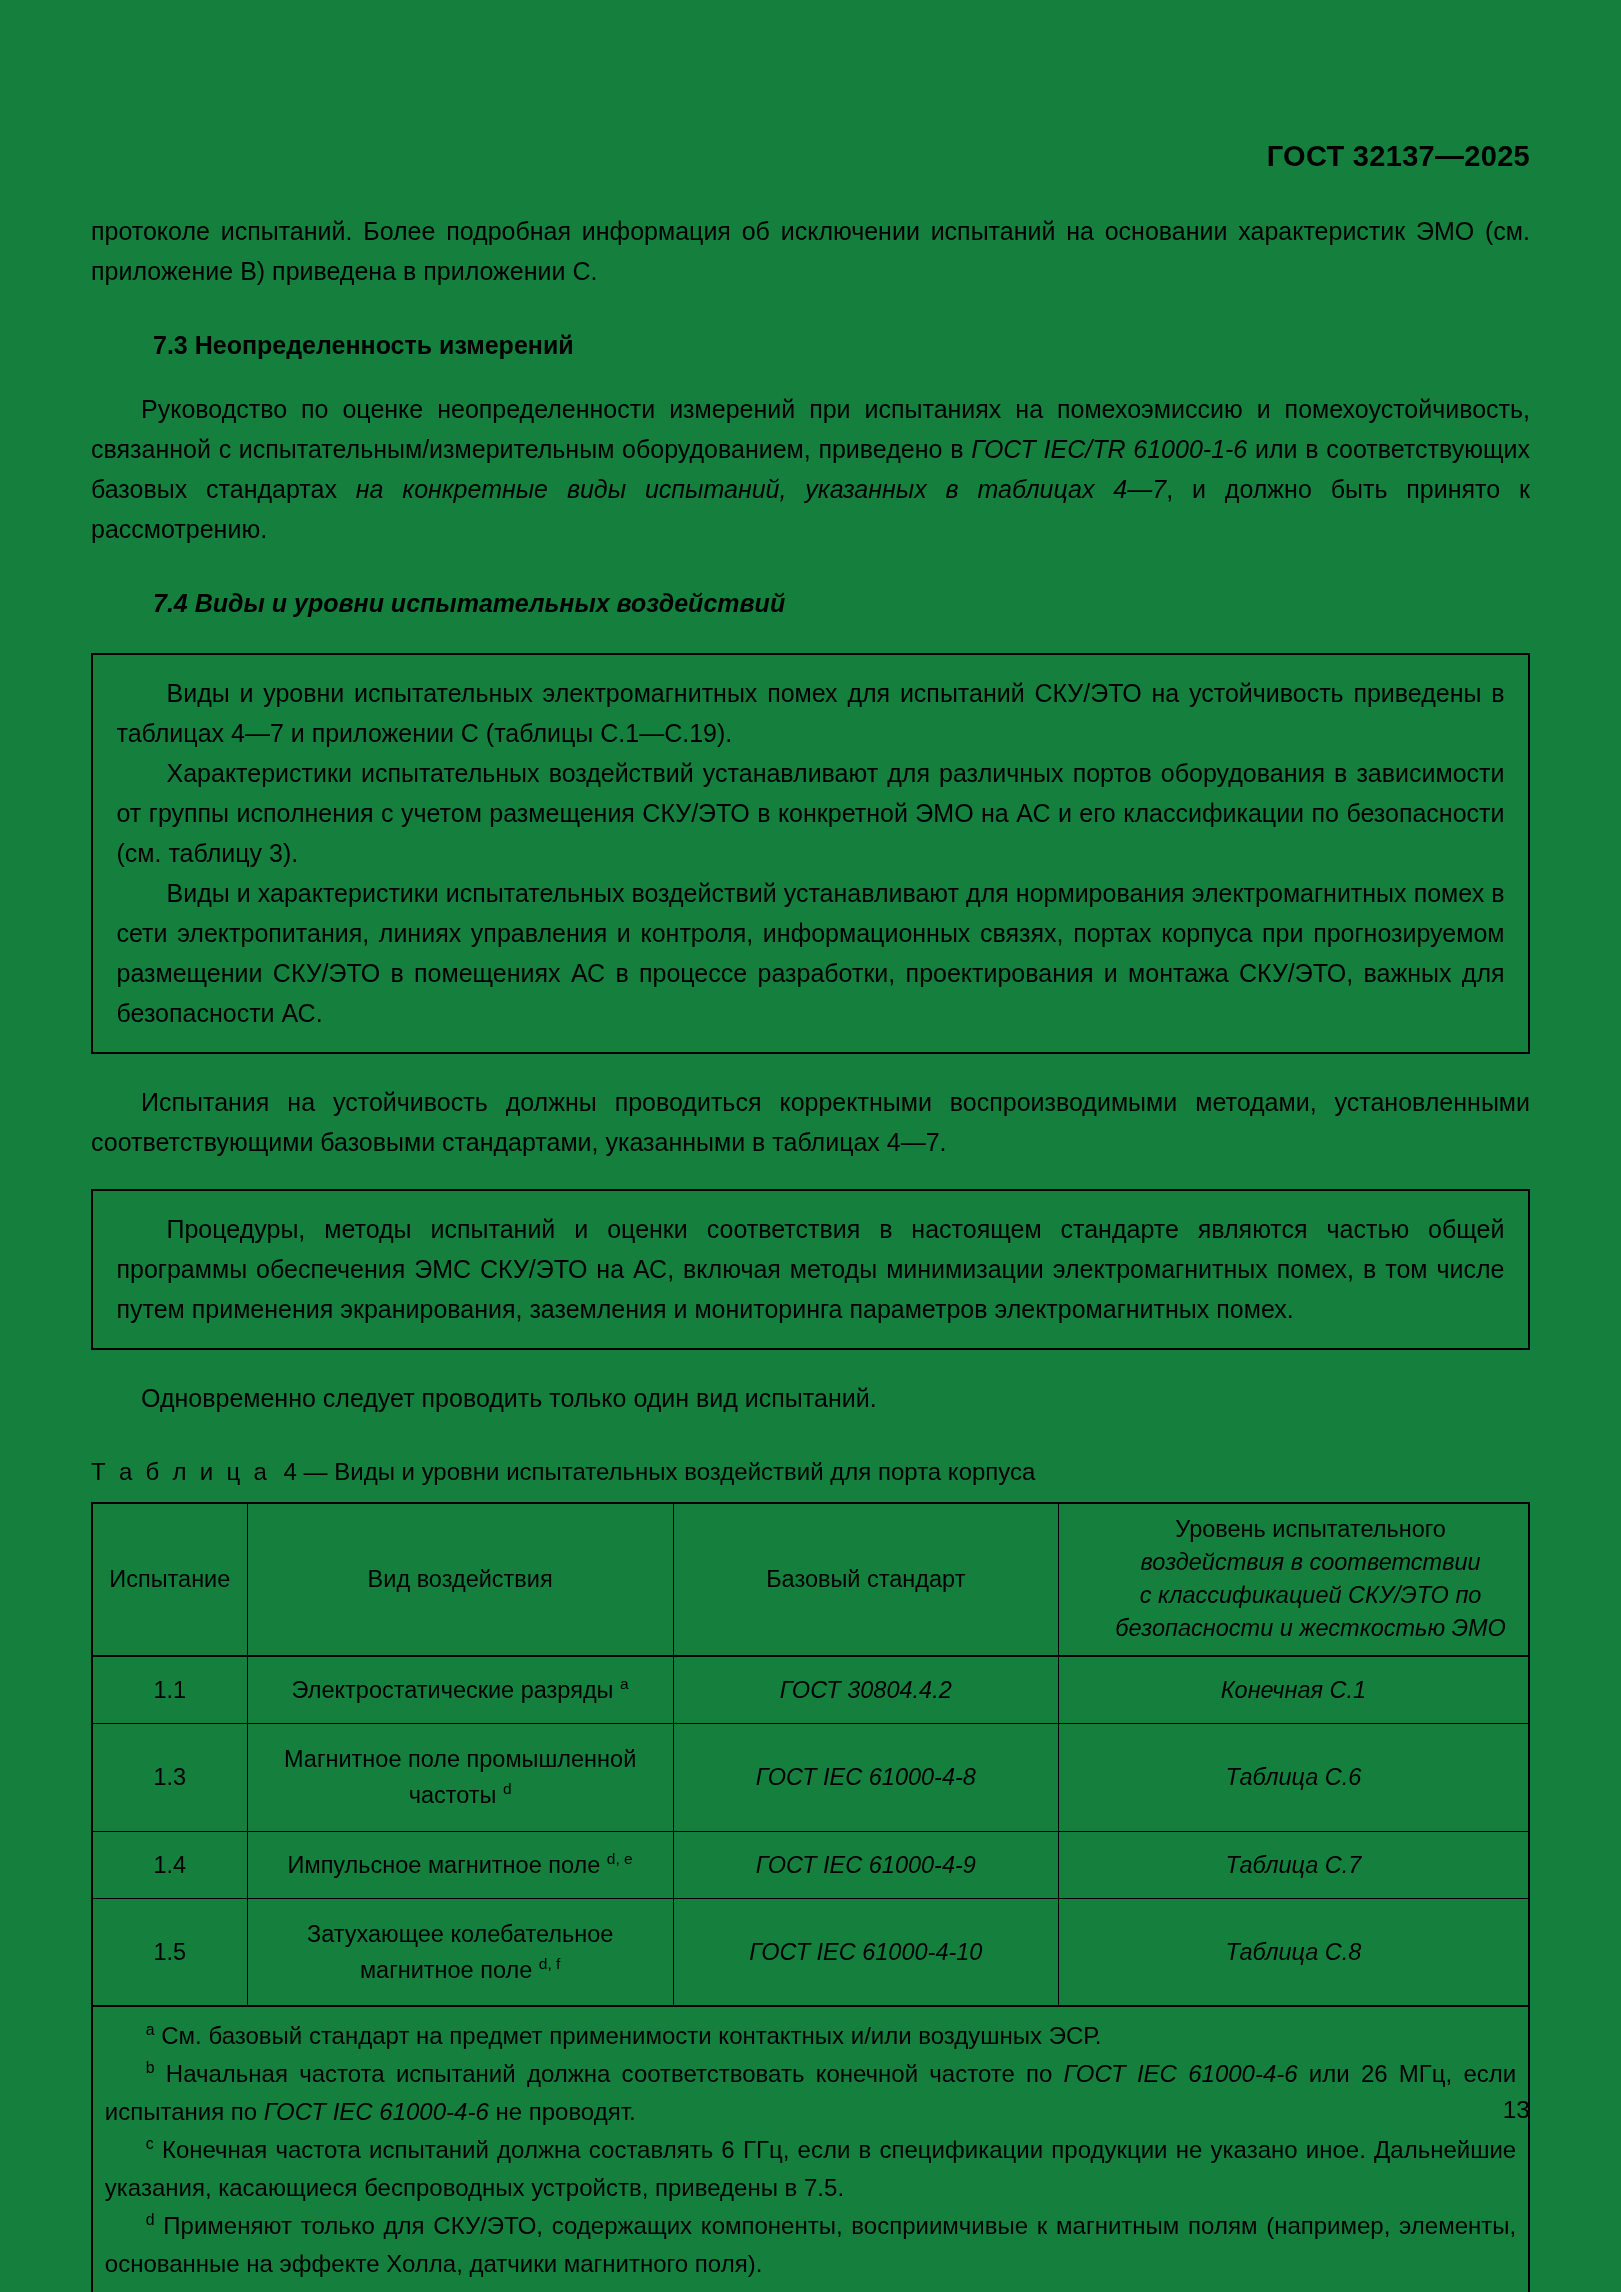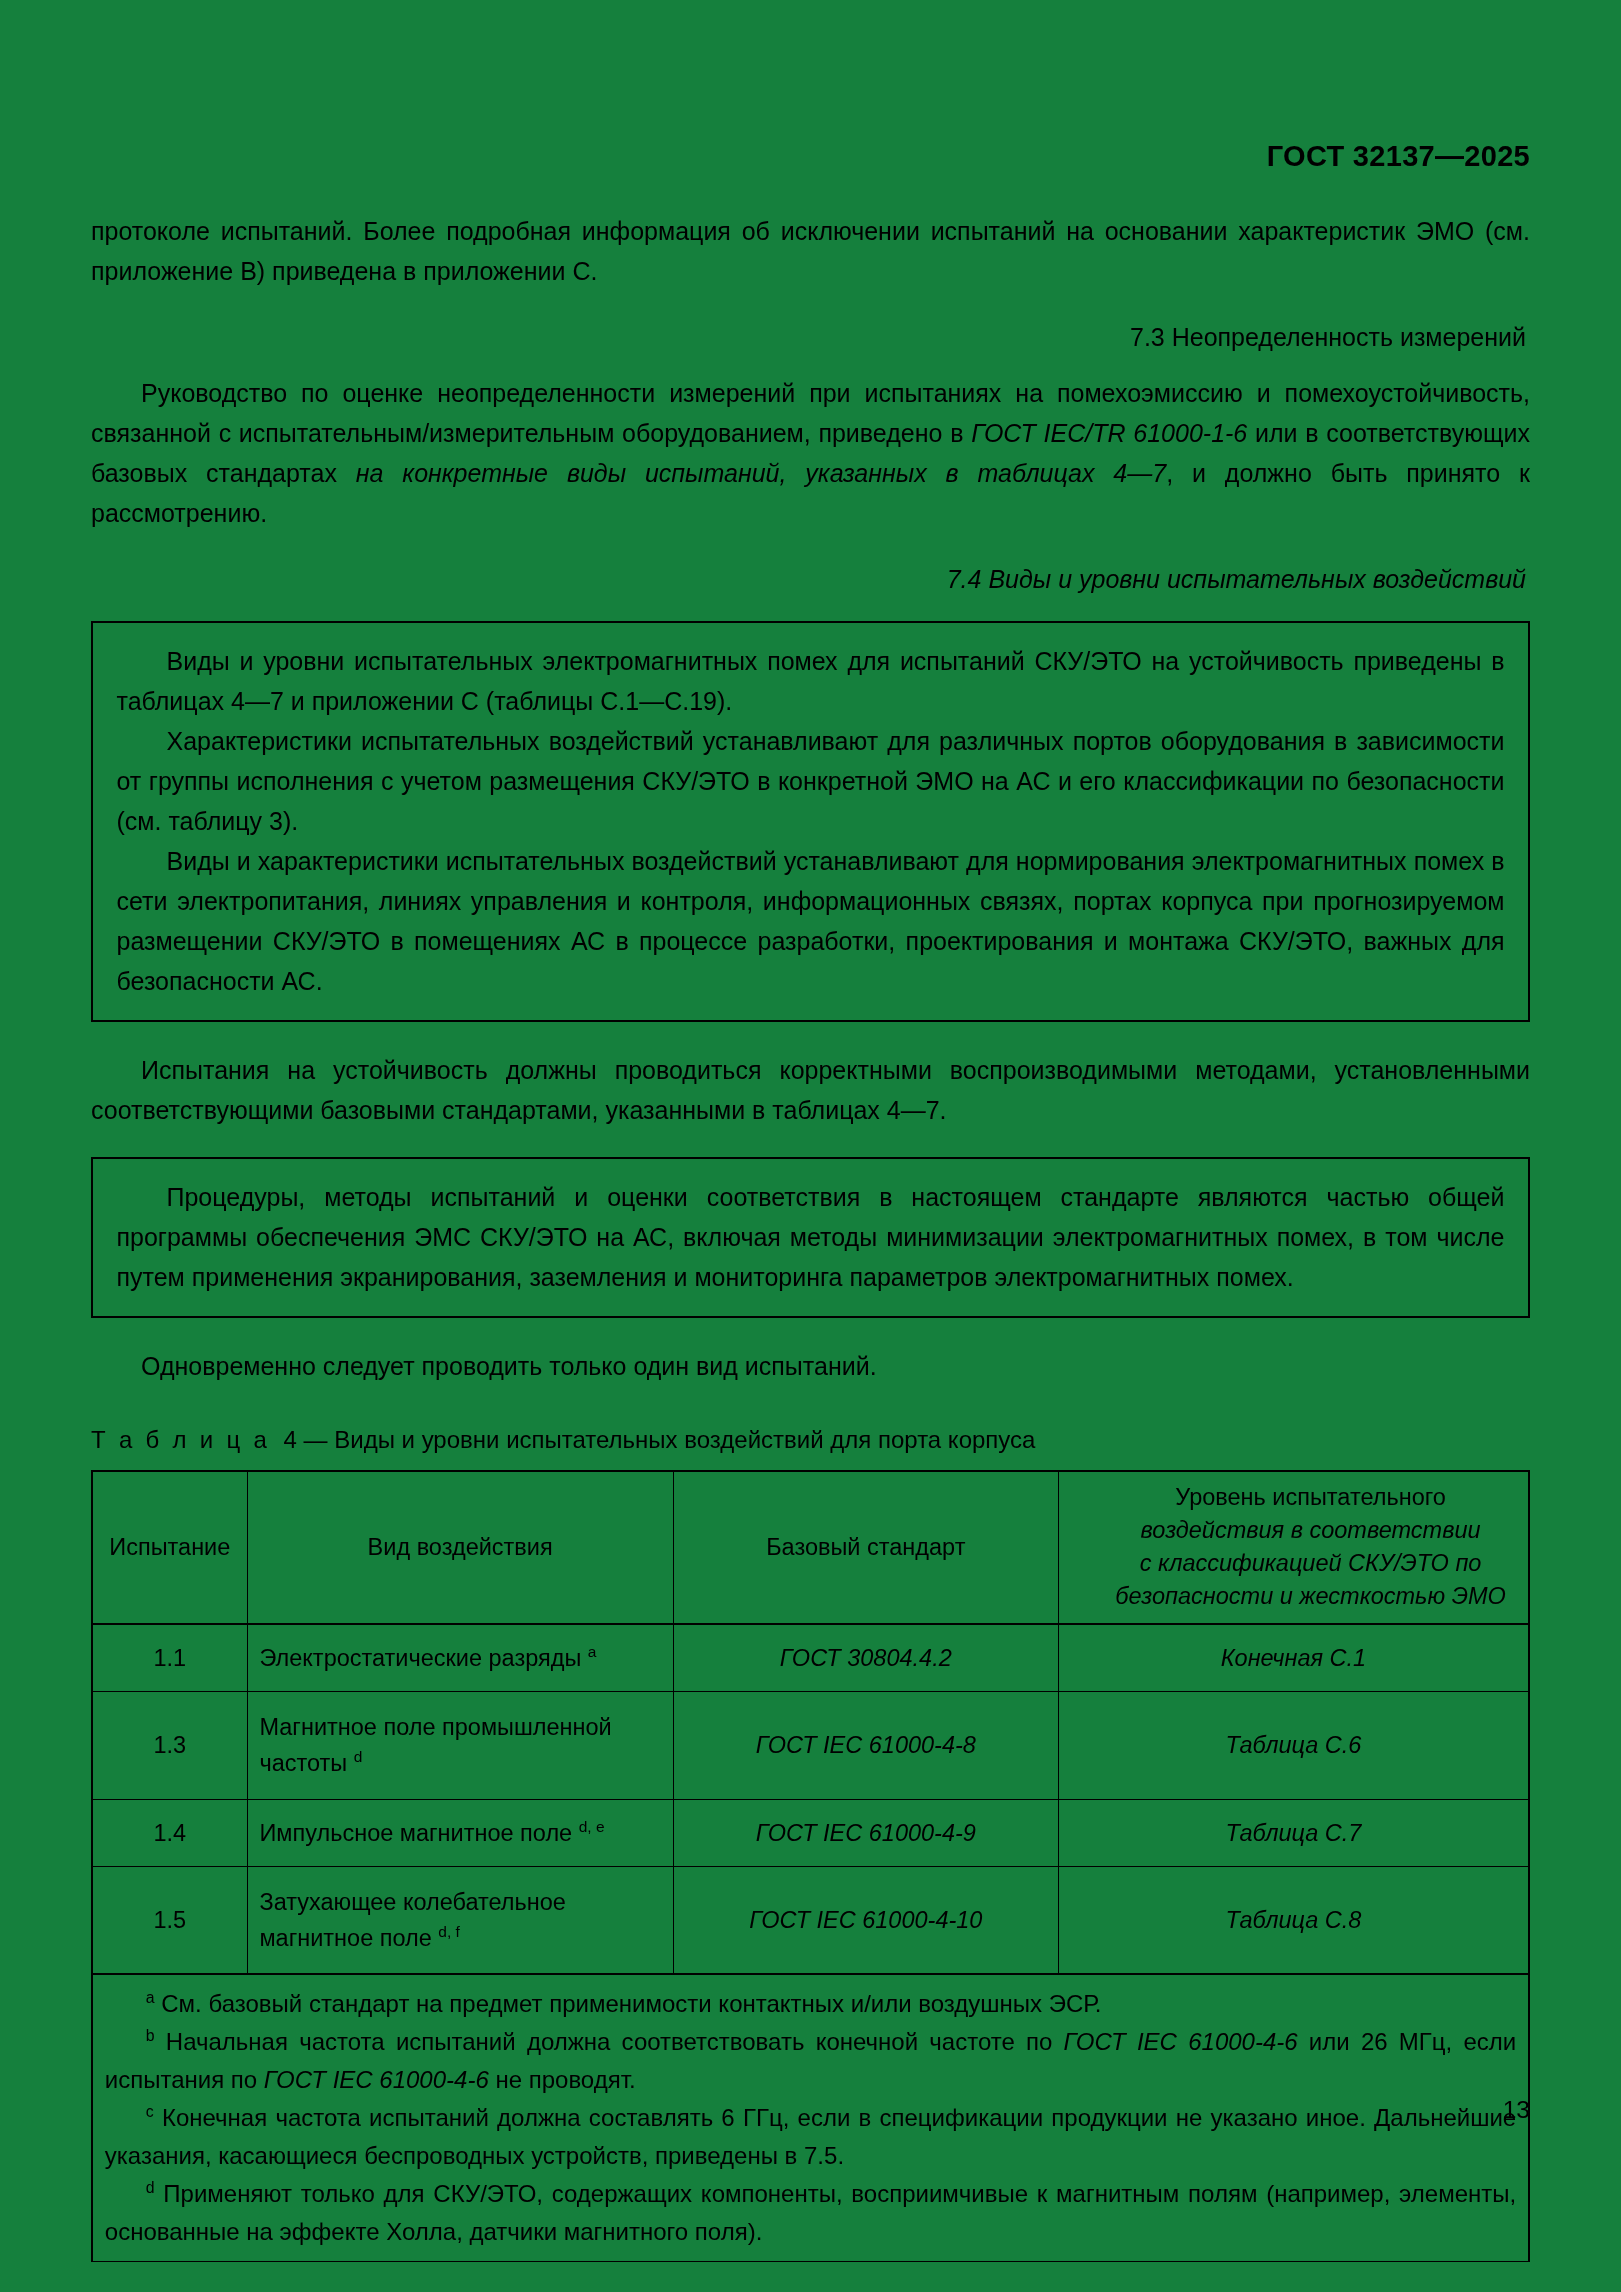--- a/index.html
+++ b/index.html
@@ -47,26 +47,25 @@
     hyphens: manual;
   }
   p.body-text.indent { text-indent: 50px; }
   .sp-14 { height: 13.7px; }
   .sp-20 { height: 19.6px; }
   .sp-24 { height: 23.5px; }
   .sp-28 { height: 27.4px; }
   .sp-38 { height: 37px; }
 
   h3.section-head {
-    margin: 4px;
+    margin: 12px;
     font-size: 25px;
     line-height: 37px;
-    font-weight: normal;
+    font-weight: bold;
     text-indent: 50px;
-    text-align: right;
   }
   h3.section-head.italic { font-style: italic; }
 
   i, .it { font-style: italic; }
 
   
   .note-box {
     border: 2px solid #000000;
     box-sizing: border-box;
     padding: 17.6px 23.5px 19.6px 23.5px;
@@ -113,21 +112,21 @@
     text-align: center;
     height: 116px;
     line-height: 32px;
   }
   table.gost thead th.level-head { line-height: 33px; }
   table.gost thead th.level-head .roman { font-style: normal; }
   table.gost thead th.level-head .ital { font-style: italic; }
 
   table.gost tbody td { line-height: 36px; }
   table.gost td.col-num { text-align: center; }
-  table.gost td.col-kind { text-align: left; }
+  table.gost td.col-kind { text-align: center; }
   table.gost td.col-std  { text-align: center; font-style: italic; margin-top: 43px; }
   table.gost td.col-lvl  { text-align: center; font-style: italic; }
   table.gost tbody tr.r11 td { height: 67px; }
   table.gost tbody tr.r12 td { height: 108px; }
   table.gost tbody tr.r13 td { height: 108px; }
   table.gost tbody tr.r14 td { height: 67px; }
   table.gost tbody tr.r15 td { height: 108px; }
 
   sup { font-size: 0.66em; vertical-align: super; line-height: 0; }
 

